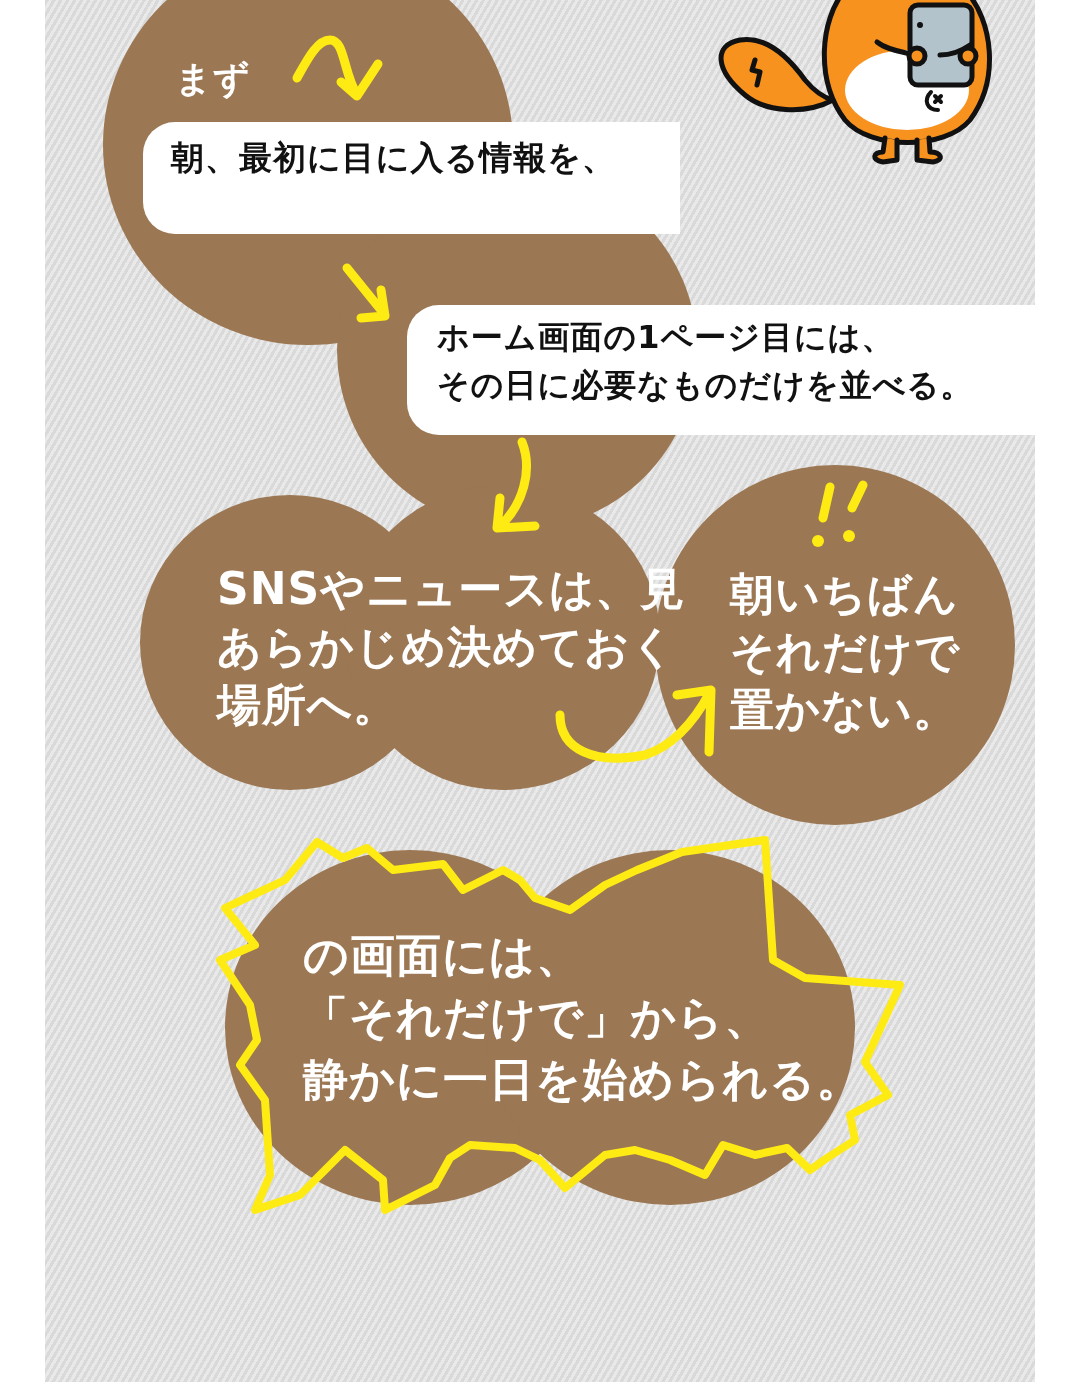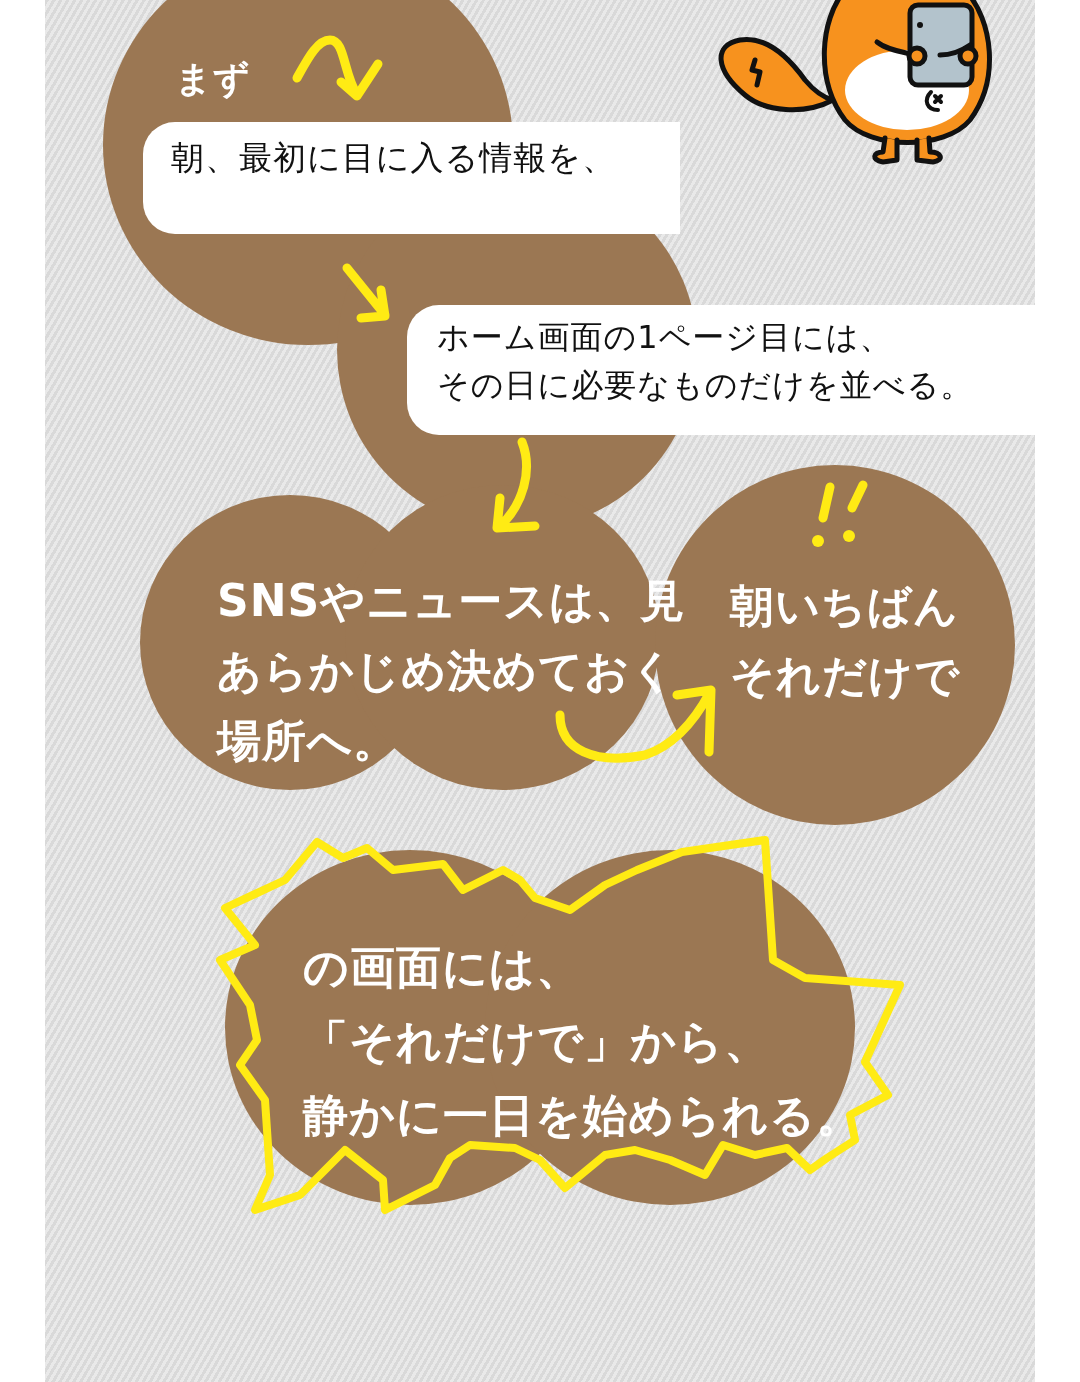--- a/index.html
+++ b/index.html
@@ -2,26 +2,26 @@
 <html><head>
 <meta charset="utf-8">
 <style>
   html, body { margin:0; padding:0; }
   body { width:1080px; height:1382px; background:#ffffff; position:relative; overflow:hidden;
          font-family:"DejaVu Sans", "Liberation Sans", sans-serif; }
   .panel { position:absolute; left:45px; top:0; width:990px; height:1382px; overflow:hidden;
            background-color:#e2e2e2;
            background-image:repeating-linear-gradient(-60deg, #e9e9e9 0px, #e9e9e9 3px, #d9d9d9 3px, #d9d9d9 6px); }
   .circle { position:absolute; border-radius:50%; background:#9b7753; }
-  .pill { position:absolute; background:#ffffff; color:#111; font-weight:normal;
+  .pill { position:absolute; background:#ffffff; color:#111; font-weight:bold;
           border-radius:32px 0 0 32px; font-size:33px; line-height:48px; letter-spacing:1px;
           box-sizing:border-box; white-space:nowrap; }
   .pill .line { display:block; }
   .btext { position:absolute; color:#ffffff; font-weight:bold; white-space:nowrap; letter-spacing:1px; }
-  .btext .line { display:block;margin-top:12px; }
+  .btext .line { display:block; }
   svg.overlay { position:absolute; left:0; top:0; }
 </style>
 </head>
 <body>
 
 <div class="panel">
 
   <div class="circle" style="left:58px; top:-55px; width:410px; height:400px;"></div>
   <div class="circle" style="left:292px; top:170px; width:360px; height:360px;"></div>
   <div class="circle" style="left:95px; top:495px; width:300px; height:295px;"></div>
@@ -42,20 +42,21 @@
 
   <div class="btext" style="left:172px; top:560px; font-size:44px; line-height:58px;">
     <span class="line">SNSやニュースは、見</span>
     <span class="line">あらかじめ決めておく</span>
     <span class="line">場所へ。</span>
   </div>
 
   <div class="btext" style="left:685px; top:565px; font-size:44px; line-height:58px;">
     <span class="line">朝いちばん</span>
     <span class="line">それだけで</span>
+    <span class="line">置かない。</span>
   </div>
 
   <div class="btext" style="left:258px; top:925px; font-size:45px; line-height:62px;">
     <span class="line">の画面には、</span>
     <span class="line">「それだけで」から、</span>
     <span class="line">静かに一日を始められる。</span>
   </div>
 
   <svg class="overlay" width="990" height="1382" viewBox="0 0 990 1382">
     <g fill="none" stroke="#ffeb14" stroke-width="9" stroke-linecap="round" stroke-linejoin="round">

